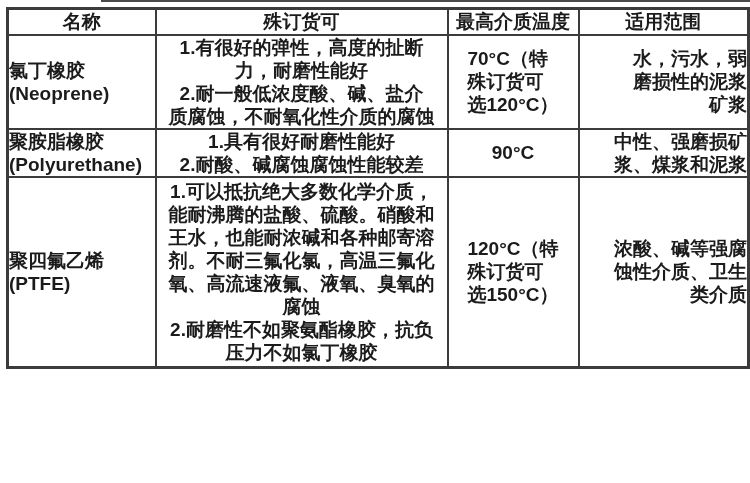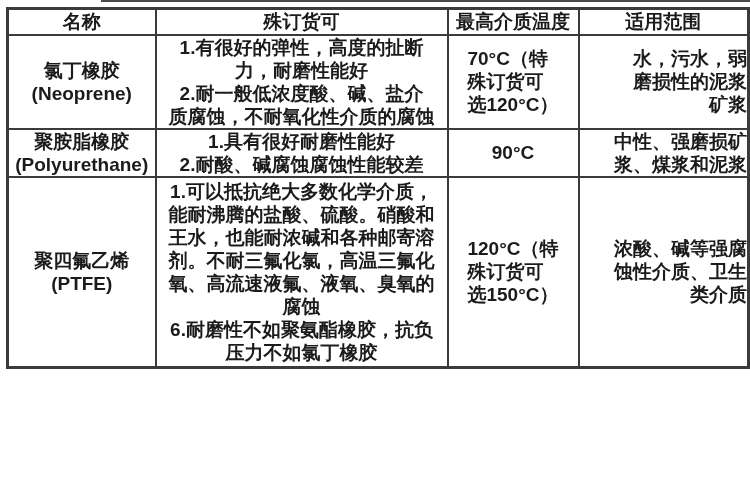--- a/index.html
+++ b/index.html
@@ -50,21 +50,21 @@
     font-weight:bold;
     color:var(--text);
   }
   .pre{white-space:pre-line;}
   tr.r-head{height:26px;}
   tr.r1{height:90px;}
   tr.r2{height:44px;}
   tr.r3{height:191px;}
   tr.r4{height:83px;}
   th.hdr{text-align:center;}
-  td.name{text-align:center;}
+  td.name{}
   td.perf{text-align:center;padding:2px 4px 2px 5px;}
   td.temp{text-align:center;border-radius:6px;}
   td.temp .blk{display:inline-block;text-align:left;}
   td.range{text-align:right;padding:2px 4px 2px 10px;}
 </style>
 </head>
 <body>
 
 <div class="stage">
 
@@ -126,21 +126,21 @@
             <div class="pre">聚四氟乙烯
 (PTFE)</div>
           </td>
         <td class="perf">
             <div class="pre">1.可以抵抗绝大多数化学介质，
 能耐沸腾的盐酸、硫酸。硝酸和
 王水，也能耐浓碱和各种邮寄溶
 剂。不耐三氟化氯，高温三氟化
 氧、高流速液氟、液氧、臭氧的
 腐蚀
-6.耐磨性不如聚氨酯橡胶，抗负
+2.耐磨性不如聚氨酯橡胶，抗负
 压力不如氯丁橡胶</div>
           </td>
         <td class="temp"><div class="blk pre">120°C（特
 殊订货可
 选150°C）</div></td>
         <td class="range">
             <div class="pre">浓酸、碱等强腐
 蚀性介质、卫生
 类介质</div>
           </td>

